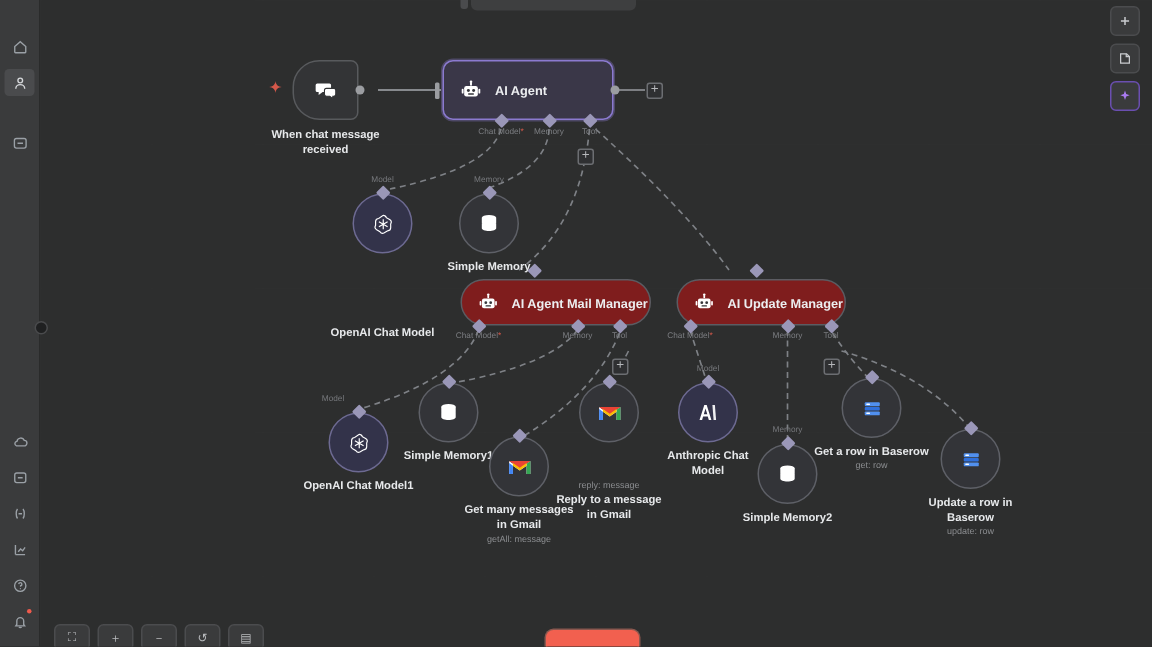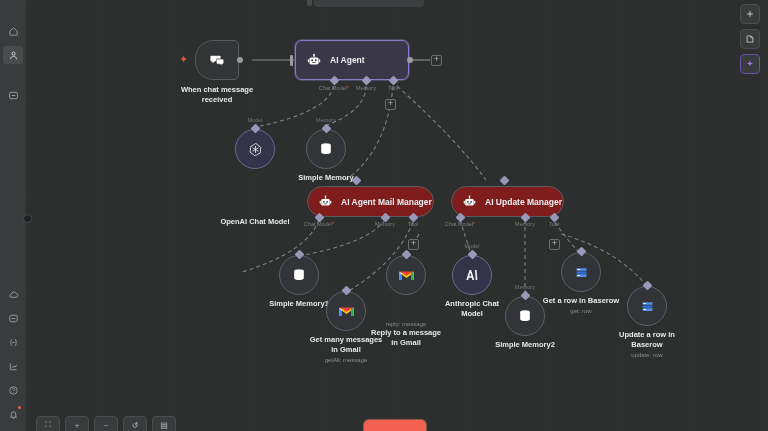--- a/index.html
+++ b/index.html
@@ -439,20 +439,31 @@
     <span class="port-diamond" style="left:71px; top:28px;"></span>
     <span class="port-diamond" style="left:100px; top:28px;"></span>
     <span class="slot-label" style="left:9px; top:35px;"><span>Chat Model</span><span class="req">*</span></span>
     <span class="slot-label" style="left:74px; top:35px;">Memory</span>
     <span class="slot-label" style="left:103px; top:35px;">Tool</span>
   </div>
   <div class="plus-box" style="left:522px; top:239px;">
       <span>+</span>
     </div>
 
+  <div class="node" style="left:192px; top:275px;">
+    <span class="edge-label" style="left:3px; top:-12px;">Model</span>
+    <span class="port-diamond" style="left:17px; top:-4px;"></span>
+    <div class="round-node violet">
+      <svg class="icn" width="17" height="17" viewBox="0 0 24 24" fill="none" stroke="#ffffff" stroke-width="1.1">
+        <path d="M12 3.6a3 3 0 0 1 2.9 2.2l3.1 1.8a3 3 0 0 1 1 4.1l0 3.6a3 3 0 0 1-2.9 2.9l-3.1 1.8a3 3 0 0 1-4.1-1l-3.1-1.8a3 3 0 0 1-1-4.1l0-3.6a3 3 0 0 1 2.9-2.9z"></path>
+        <path d="M12 7.2v9.6M7.9 9.6l8.2 4.8M16.1 9.6l-8.2 4.8"></path>
+      </svg>
+    </div>
+    <span class="node-label" style="top:44px;">OpenAI Chat Model1</span>
+  </div>
 
   <div class="node" style="left:252px; top:255px;">
     <span class="port-diamond" style="left:17px; top:-4px;"></span>
     <div class="round-node">
       <svg class="icn" width="16" height="16" viewBox="0 0 24 24" fill="#ffffff">
         <ellipse cx="12" cy="6.2" rx="7.2" ry="2.8"></ellipse>
         <path d="M4.8 6.2v5c0 1.5 3.2 2.8 7.2 2.8s7.2-1.3 7.2-2.8v-5"></path>
         <path d="M4.8 11.8v5c0 1.5 3.2 2.8 7.2 2.8s7.2-1.3 7.2-2.8v-5"></path>
       </svg>
     </div>

